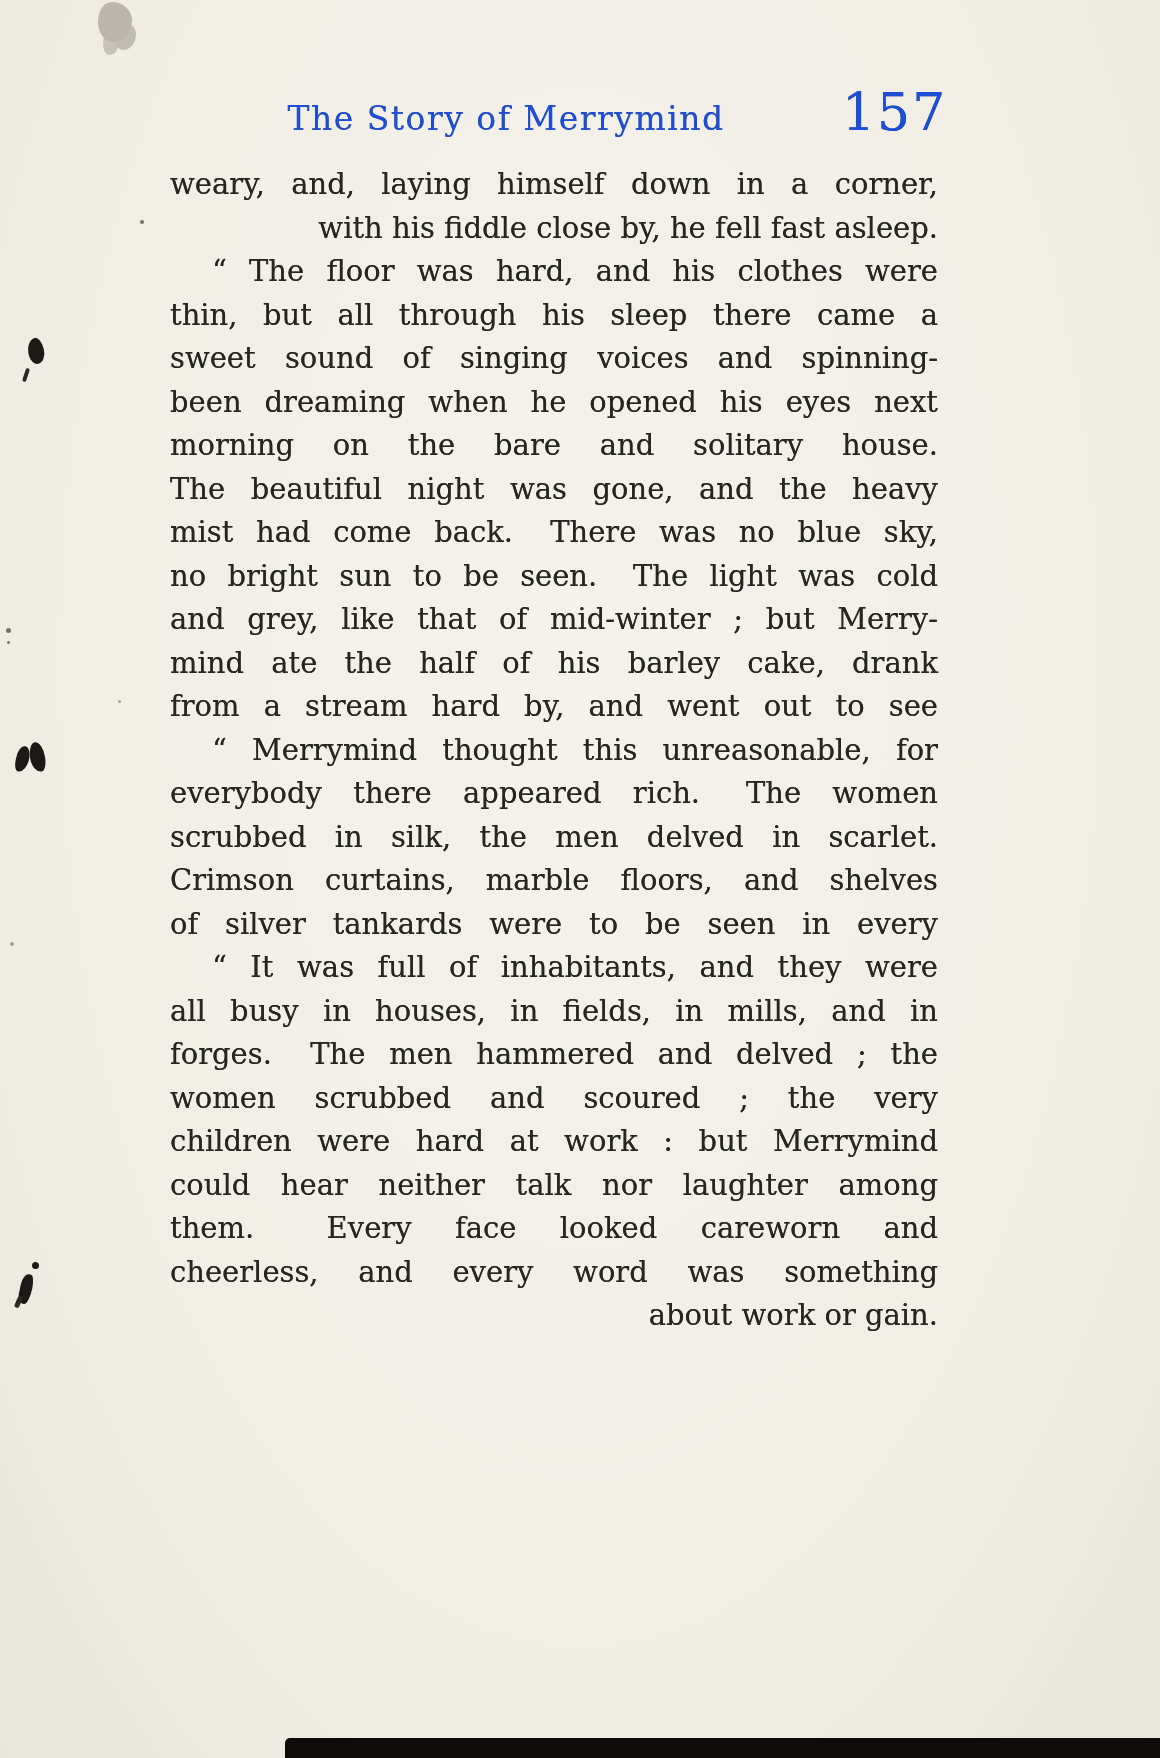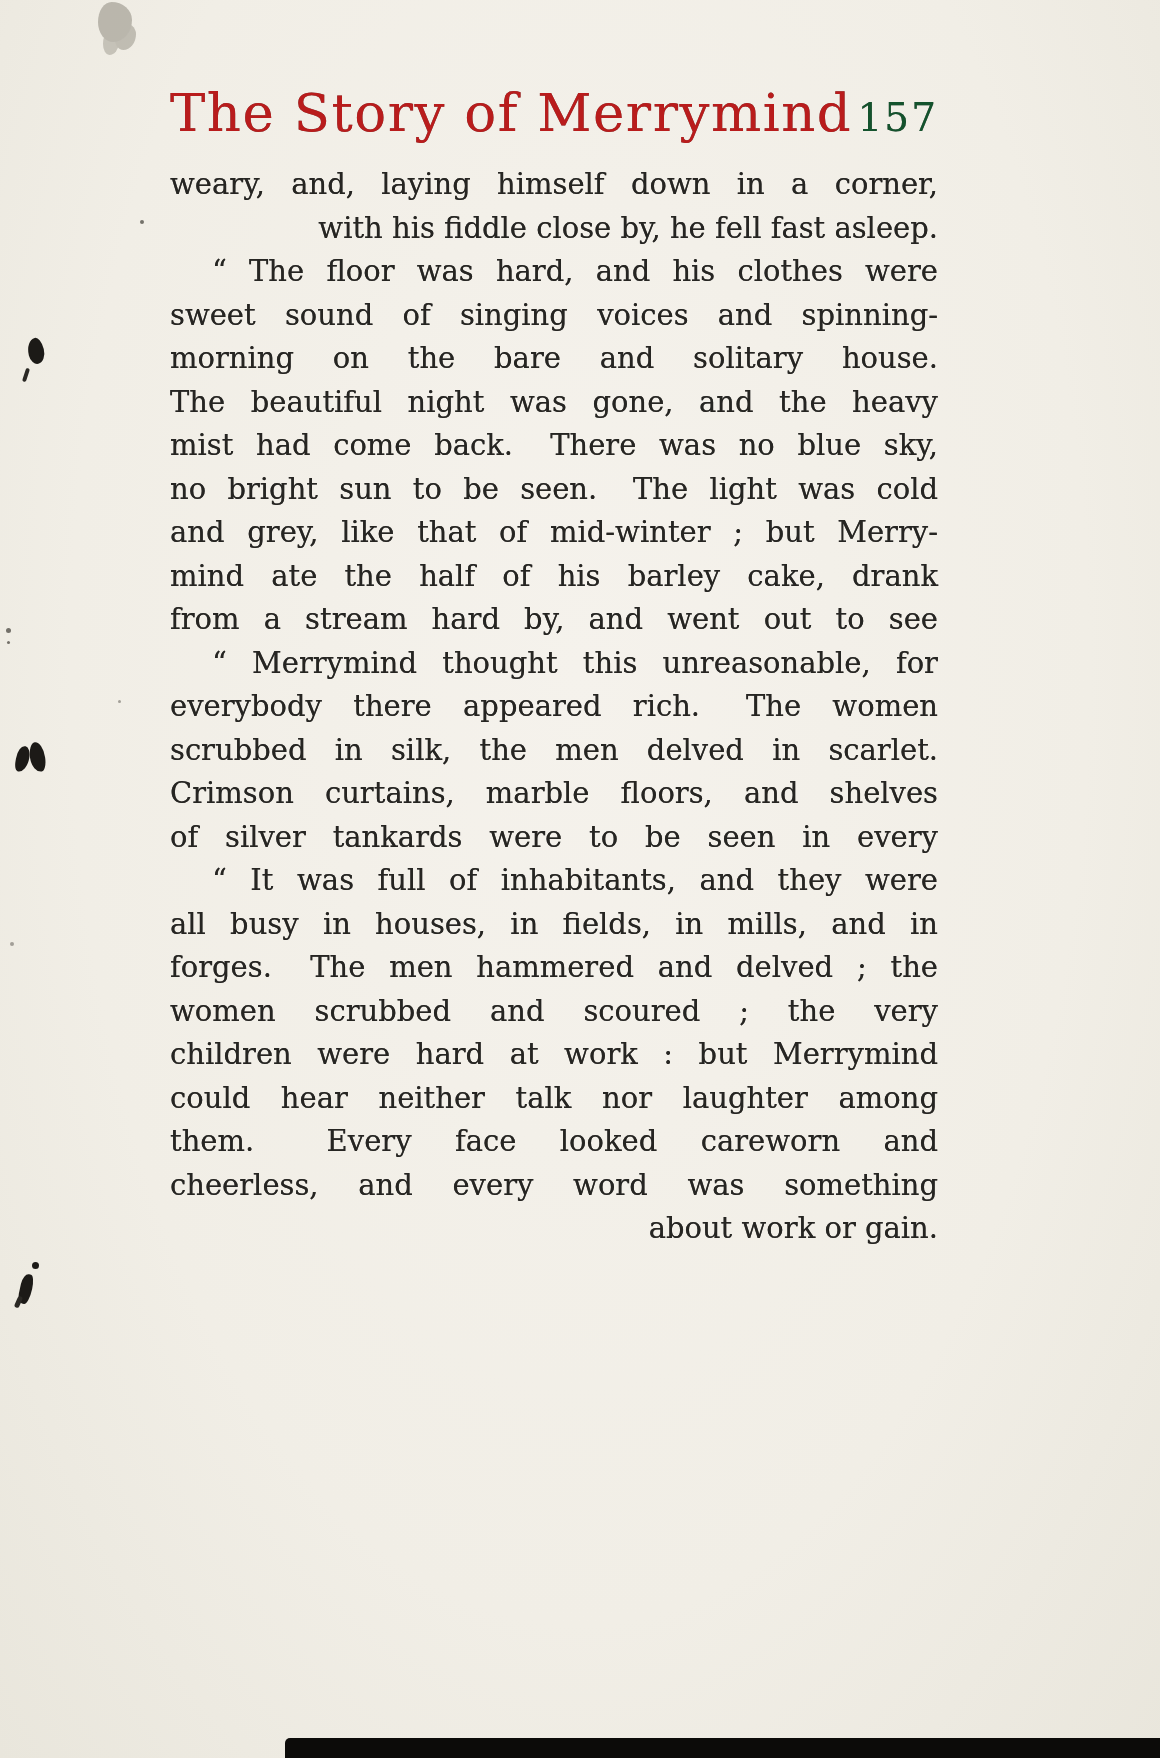--- a/index.html
+++ b/index.html
@@ -13,32 +13,32 @@
   }
 
   .page-header {
     position: absolute;
     top: 82px; left: 170px; width: 768px;
     display: flex; align-items: baseline;
   }
   .title {
     flex: 1;
     text-align: center;
-    font-size: 53px;
+    font-size: 33px;
     letter-spacing: 1.5px;
-    color: #b91c1c;
+    color: #1d4ed8;
     text-shadow: 0 0 0.6px rgba(30,30,30,0.65);
     white-space: nowrap;
   }
   .page-number {
     width: 96px;
     text-align: right;
-    font-size: 39px;
+    font-size: 52px;
     letter-spacing: 2px;
-    color: #14532d;
+    color: #1d4ed8;
     text-shadow: 0 0 0.6px rgba(30,30,30,0.65);
   }
 
   .text-block {
     position: absolute;
     top: 163px; left: 170px; width: 768px;
     font-size: 29px;
   }
   .line {
     height: 43.5px;
@@ -96,21 +96,23 @@
   <div class="page-number">157</div>
 </div>
 
 <div class="text-block">
     <div>
       <div class="line just">weary, and, laying himself down in a corner,</div>
       <div class="line">with his fiddle close by, he fell fast asleep.</div>
     </div>
     <div>
       <div class="line indent just">“ The floor was hard, and his clothes were</div>
+      <div class="line just">thin, but all through his sleep there came a</div>
       <div class="line just">sweet sound of singing voices and spinning-</div>
+      <div class="line just">been dreaming when he opened his eyes next</div>
       <div class="line just">morning on the bare and solitary house.</div>
       <div class="line just">The beautiful night was gone, and the heavy</div>
       <div class="line just">mist had come back.  There was no blue sky,</div>
       <div class="line just">no bright sun to be seen.  The light was cold</div>
       <div class="line just">and grey, like that of mid-winter ; but Merry-</div>
       <div class="line just">mind ate the half of his barley cake, drank</div>
       <div class="line just">from a stream hard by, and went out to see</div>
     </div>
     <div>
       <div class="line indent just">“ Merrymind thought this unreasonable, for</div>

